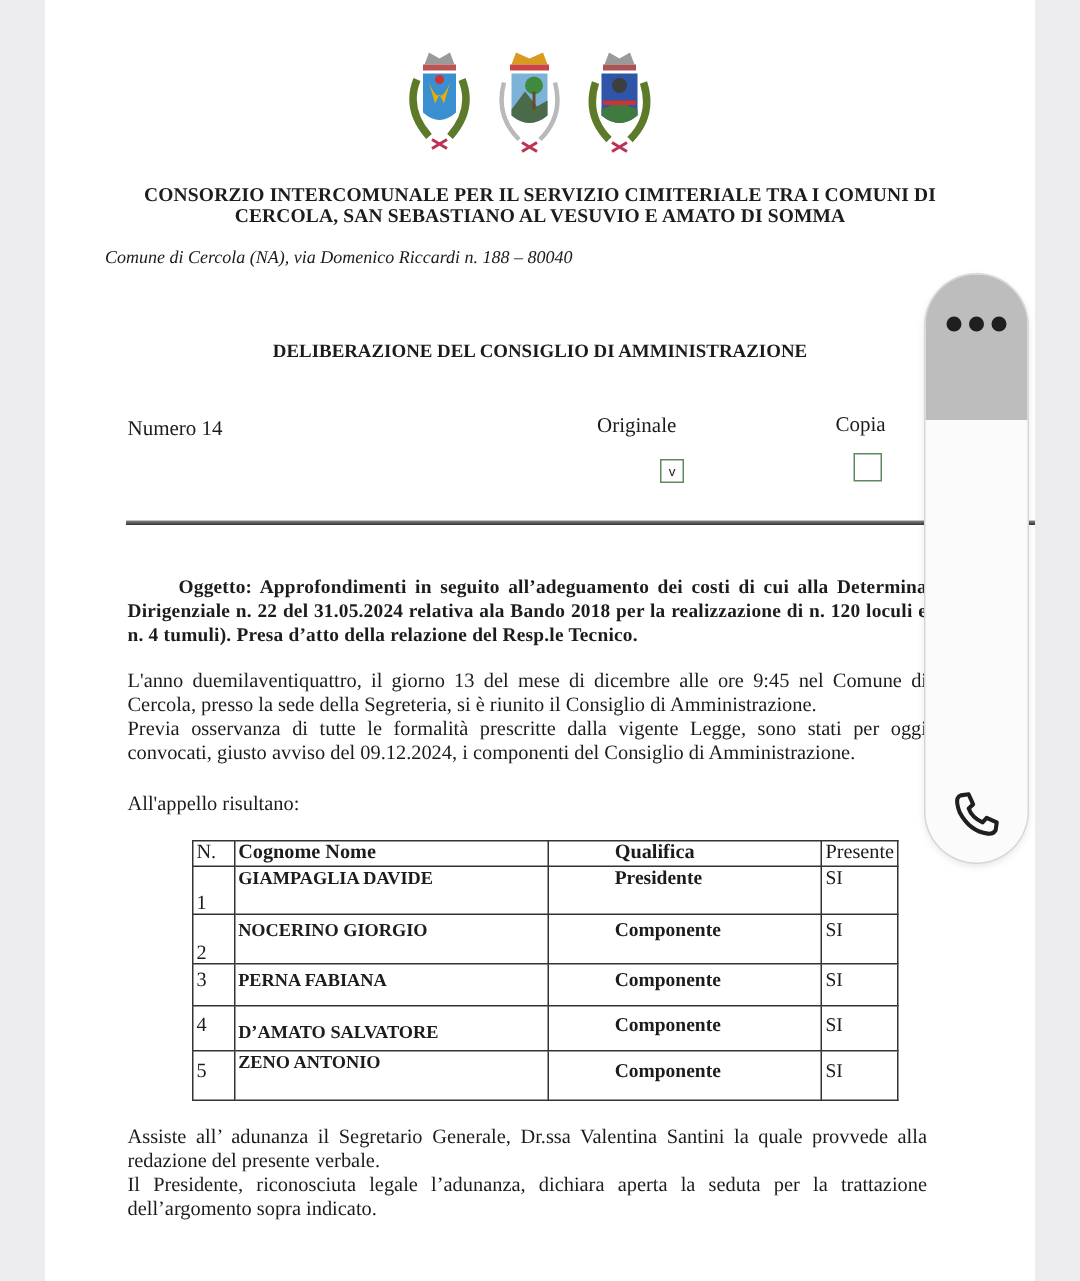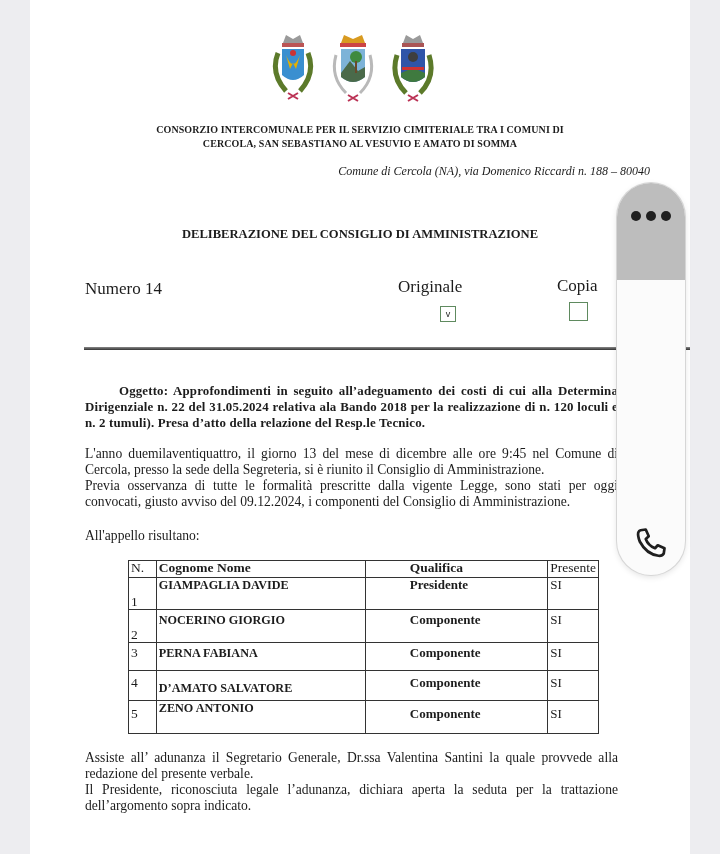--- a/index.html
+++ b/index.html
@@ -1,22 +1,22 @@
 <!DOCTYPE html>
 <html><head>
 <meta charset="utf-8">
 <style>
   html, body { margin:0; padding:0; }
   body { width:720px; height:854px; background:#ededf0; position:relative; overflow:hidden; font-family:"Liberation Serif", serif; color:#1c1c1c; }
   .page { position:absolute; left:30px; top:0; width:660px; height:854px; background:#ffffff; }
   .crest { position:absolute; top:33px; width:50px; height:72px; }
-  .hdr { position:absolute; left:70px; width:580px; text-align:center; font-weight:bold; font-size:10px; letter-spacing:0.1px; line-height:15px; }
-  .addr { position:absolute; left:70px; width:580px; text-align:right; font-style:italic; font-size:12px; top:164px; }
+  .hdr { position:absolute; left:70px; width:580px; text-align:center; font-weight:bold; font-size:13px; letter-spacing:0.1px; line-height:15px; }
+  .addr { position:absolute; left:70px; width:580px; text-align:left; font-style:italic; font-size:12px; top:164px; }
   .title { position:absolute; left:70px; width:580px; text-align:center; font-weight:bold; font-size:12.6px; top:227px; }
-  .lbl { position:absolute; font-size:17px; }
+  .lbl { position:absolute; font-size:14px; }
   .chk { position:absolute; width:16px; height:16px; border:1.5px solid #5f8a5f; box-sizing:border-box; font-size:9px; text-align:center; line-height:14px; font-family:"Liberation Sans", sans-serif; }
   .rule { position:absolute; left:84px; top:347px; width:606px; height:3px; background:linear-gradient(#888,#333); }
   .para { position:absolute; left:85px; width:533px; font-size:13.6px; line-height:16px; text-align:justify; }
   .bold { font-weight:bold; font-size:12.9px; letter-spacing:0.15px; }
   table.att { position:absolute; left:128px; top:560px; width:471px; border-collapse:collapse; font-size:13px; }
   table.att td { border:1.3px solid #333; padding:0 2px; vertical-align:top; line-height:14px; }
   table.att td.num { vertical-align:bottom; width:23px; font-size:13.5px; }
   table.att td.nm { width:207px; font-weight:bold; font-size:12.2px; }
   table.att td.q { width:137px; font-weight:bold; font-size:13px;padding-left:44px; }
   table.att tr.h td { font-weight:normal; font-size:13.5px; }
@@ -74,21 +74,21 @@
 <div class="lbl" style="left:398px; top:277px">Originale</div>
 <div class="chk" style="left:440px; top:306px">v</div>
 <div class="lbl" style="left:557px; top:276px">Copia</div>
 <div class="chk" style="left:569px; top:302px; width:19px; height:19px;"></div>
 
 <div class="rule"></div>
 
 <div class="para bold" style="top:383px">
   <div style="text-align:justify; text-align-last:justify;margin-left:34px;">Oggetto: Approfondimenti in seguito all’adeguamento dei costi di cui alla Determina</div>
   <div style="text-align:justify; text-align-last:justify;">Dirigenziale n. 22 del 31.05.2024 relativa ala Bando 2018 per la realizzazione di n. 120 loculi e</div>
-  <div>n. 2 tumuli). Presa d’atto della relazione del Resp.le Tecnico.</div>
+  <div>n. 4 tumuli). Presa d’atto della relazione del Resp.le Tecnico.</div>
 </div>
 
 <div class="para" style="top:446px">
   <div style="text-align-last:justify;">L'anno duemilaventiquattro, il giorno 13 del mese di dicembre alle ore 9:45 nel Comune di</div>
   <div>Cercola, presso la sede della Segreteria, si è riunito il Consiglio di Amministrazione.</div>
   <div style="text-align-last:justify;">Previa osservanza di tutte le formalità prescritte dalla vigente Legge, sono stati per oggi</div>
   <div>convocati, giusto avviso del 09.12.2024, i componenti del Consiglio di Amministrazione.</div>
 </div>
 
 <div class="para" style="top:528px">All'appello risultano:</div>

